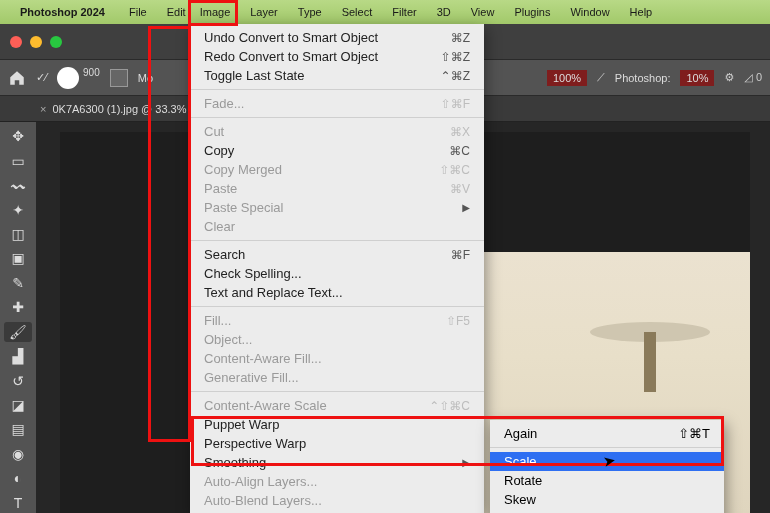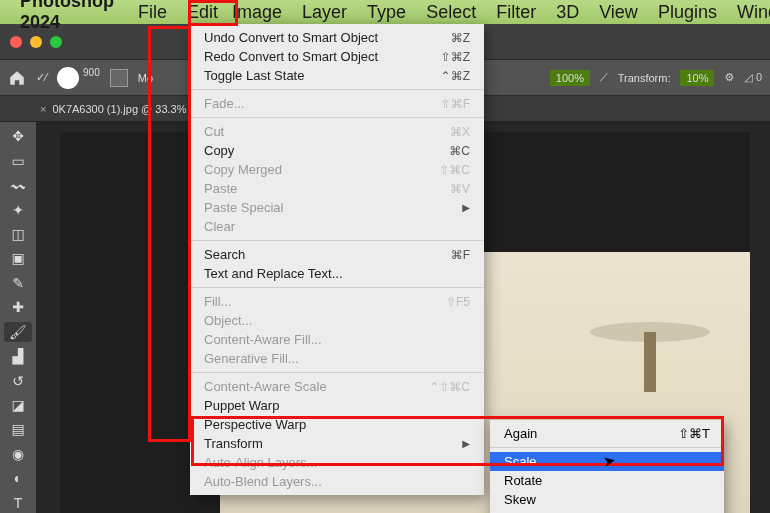--- a/index.html
+++ b/index.html
@@ -1,35 +1,35 @@
 <!DOCTYPE html>
 <html><head>
 <meta charset="utf-8">
 <style>
 * { margin: 0; padding: 0; box-sizing: border-box; font-family: -apple-system, "Helvetica Neue", Arial, sans-serif; }
 body { width: 770px; height: 513px; overflow: hidden; background: #535353; position: relative; }
 
-.mac-menubar { height: 24px; background: linear-gradient(#b8d986,#a2c96a); display: flex; align-items: center; font-size: 18px; color: #1a1a1a; padding-left: 8px; position: relative; z-index: 5; }
+.mac-menubar { height: 24px; background: linear-gradient(#b8d986,#a2c96a); display: flex; align-items: center; font-size: 11px; color: #1a1a1a; padding-left: 8px; position: relative; z-index: 5; }
 .apple { font-size: 15px; margin-right: 12px; }
 .mac-menubar .app-name { font-weight: 700; margin-right: 14px; }
 .mac-menubar .mitem { padding: 0 10px; height: 100%; display: flex; align-items: center; cursor: default; }
 
 .window-chrome { height: 36px; background: #3f3f3f; display: flex; align-items: center; padding-left: 10px; border-bottom: 1px solid #2a2a2a; }
 .traffic { display: flex; gap: 8px; margin-right: 14px; }
 .traffic span { width: 12px; height: 12px; border-radius: 50%; }
 .traffic .r { background: #ff5f57; } .traffic .y { background: #febc2e; } .traffic .g { background: #28c840; }
 
 .opts-bar { height: 36px; background: #535353; display: flex; align-items: center; padding: 0 8px; color: #ddd; font-size: 11px; gap: 10px; border-bottom: 1px solid #2a2a2a; }
 .home-ico { width: 18px; height: 18px; }
 .brush-swatch { display:flex; gap:4px; }
 .brush-circle { width:22px; height:22px; background:#fff; border-radius:50%; }
 .brush-num { font-size:10px; color:#ddd; }
 .sq-toggle { width:18px; height:18px; border:1px solid #999; background:#666; }
 .opts-right { margin-left:auto; display:flex; align-items:center; gap:10px; }
-.opt-field { background:#4d7c0f; padding:2px 6px; border-radius:0; }
+.opt-field { background:#7f1d1d; padding:2px 6px; border-radius:0; }
 .gear-ico, .tri-ico { color:#ccc; }
 
 .tab-bar { height: 26px; background: #3a3a3a; display:flex; align-items:center; padding-left: 40px; color:#ddd; font-size:11px; border-bottom:1px solid #222; }
 .tab-close { margin-right:6px; color:#aaa; }
 
 .workspace { position:absolute; top:122px; bottom:0; left:0; right:0; background:#262626; }
 .tools { position:absolute; left:0; top:0; bottom:0; width:36px; background:#535353; display:flex; flex-direction:column; align-items:center; padding-top:4px; gap:4px; }
 .tool { width:28px; height:24px; display:flex; align-items:center; justify-content:center; color:#ddd; font-size:14px; }
 .tool.active { background:#3a3a3a; border-radius:3px; }
 .canvas { position:absolute; left:60px; right:20px; top:10px; bottom:0; background:#1e1e1e; }
@@ -96,21 +96,21 @@
   <span style="color:#ddd">✓⁄</span>
   <div class="brush-swatch">
     <span class="brush-circle"></span>
     <span class="brush-num">900</span>
   </div>
   <span class="sq-toggle"></span>
   <span>Mo</span>
   <div class="opts-right">
     <span class="opt-field">100%</span>
     <span style="color:#ccc">⟋</span>
-    <span>Transform:</span>
+    <span>Photoshop:</span>
     <span class="opt-field">10%</span>
     <span class="gear-ico">⚙</span>
     <span class="tri-ico">◿ 0</span>
   </div>
 </div>
 
 <div class="tab-bar">
   <span class="tab-close">×</span>
   <span>0K7A6300 (1).jpg @ 33.3%</span>
 </div>
@@ -183,20 +183,23 @@
     </div>
     <div class="row disabled">
       <span>Clear</span>
     </div>
     <hr>
     <div class="row">
       <span>Search</span>
       <span class="sc">⌘F</span>
     </div>
     <div class="row">
+      <span>Check Spelling...</span>
+    </div>
+    <div class="row">
       <span>Text and Replace Text...</span>
     </div>
     <hr>
     <div class="row disabled">
       <span>Fill...</span>
       <span class="sc">⇧F5</span>
     </div>
     <div class="row disabled">
       <span>Object...</span>
     </div>
@@ -211,21 +214,21 @@
       <span>Content-Aware Scale</span>
       <span class="sc">⌃⇧⌘C</span>
     </div>
     <div class="row">
       <span>Puppet Warp</span>
     </div>
     <div class="row">
       <span>Perspective Warp</span>
     </div>
     <div class="row">
-      <span>Transform</span>
+      <span>Smoothing</span>
       <span class="arrow">▶</span>
     </div>
     <div class="row disabled">
       <span>Auto-Align Layers...</span>
     </div>
     <div class="row disabled">
       <span>Auto-Blend Layers...</span>
     </div>
   </div>
 

